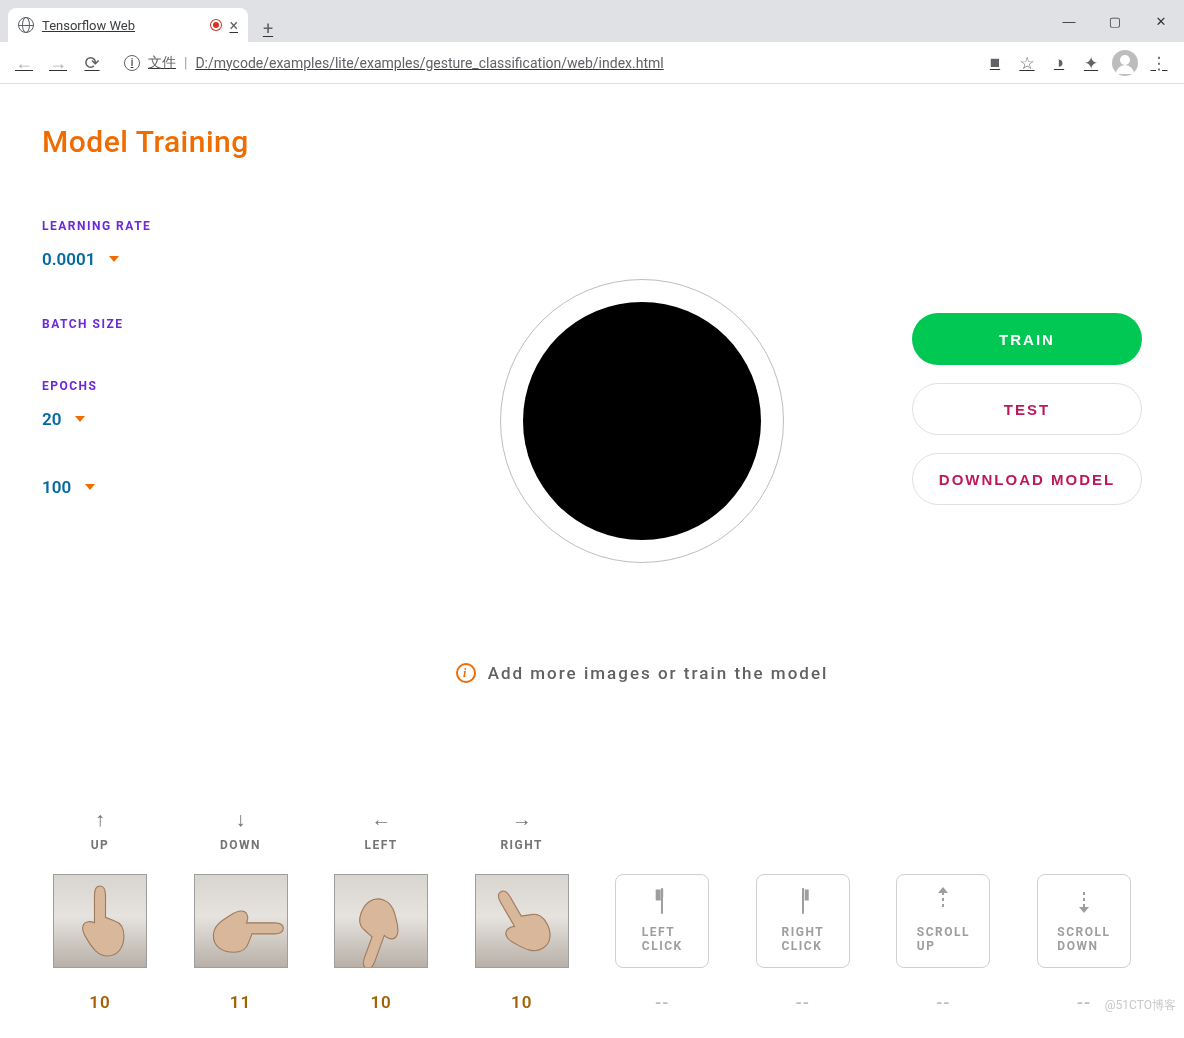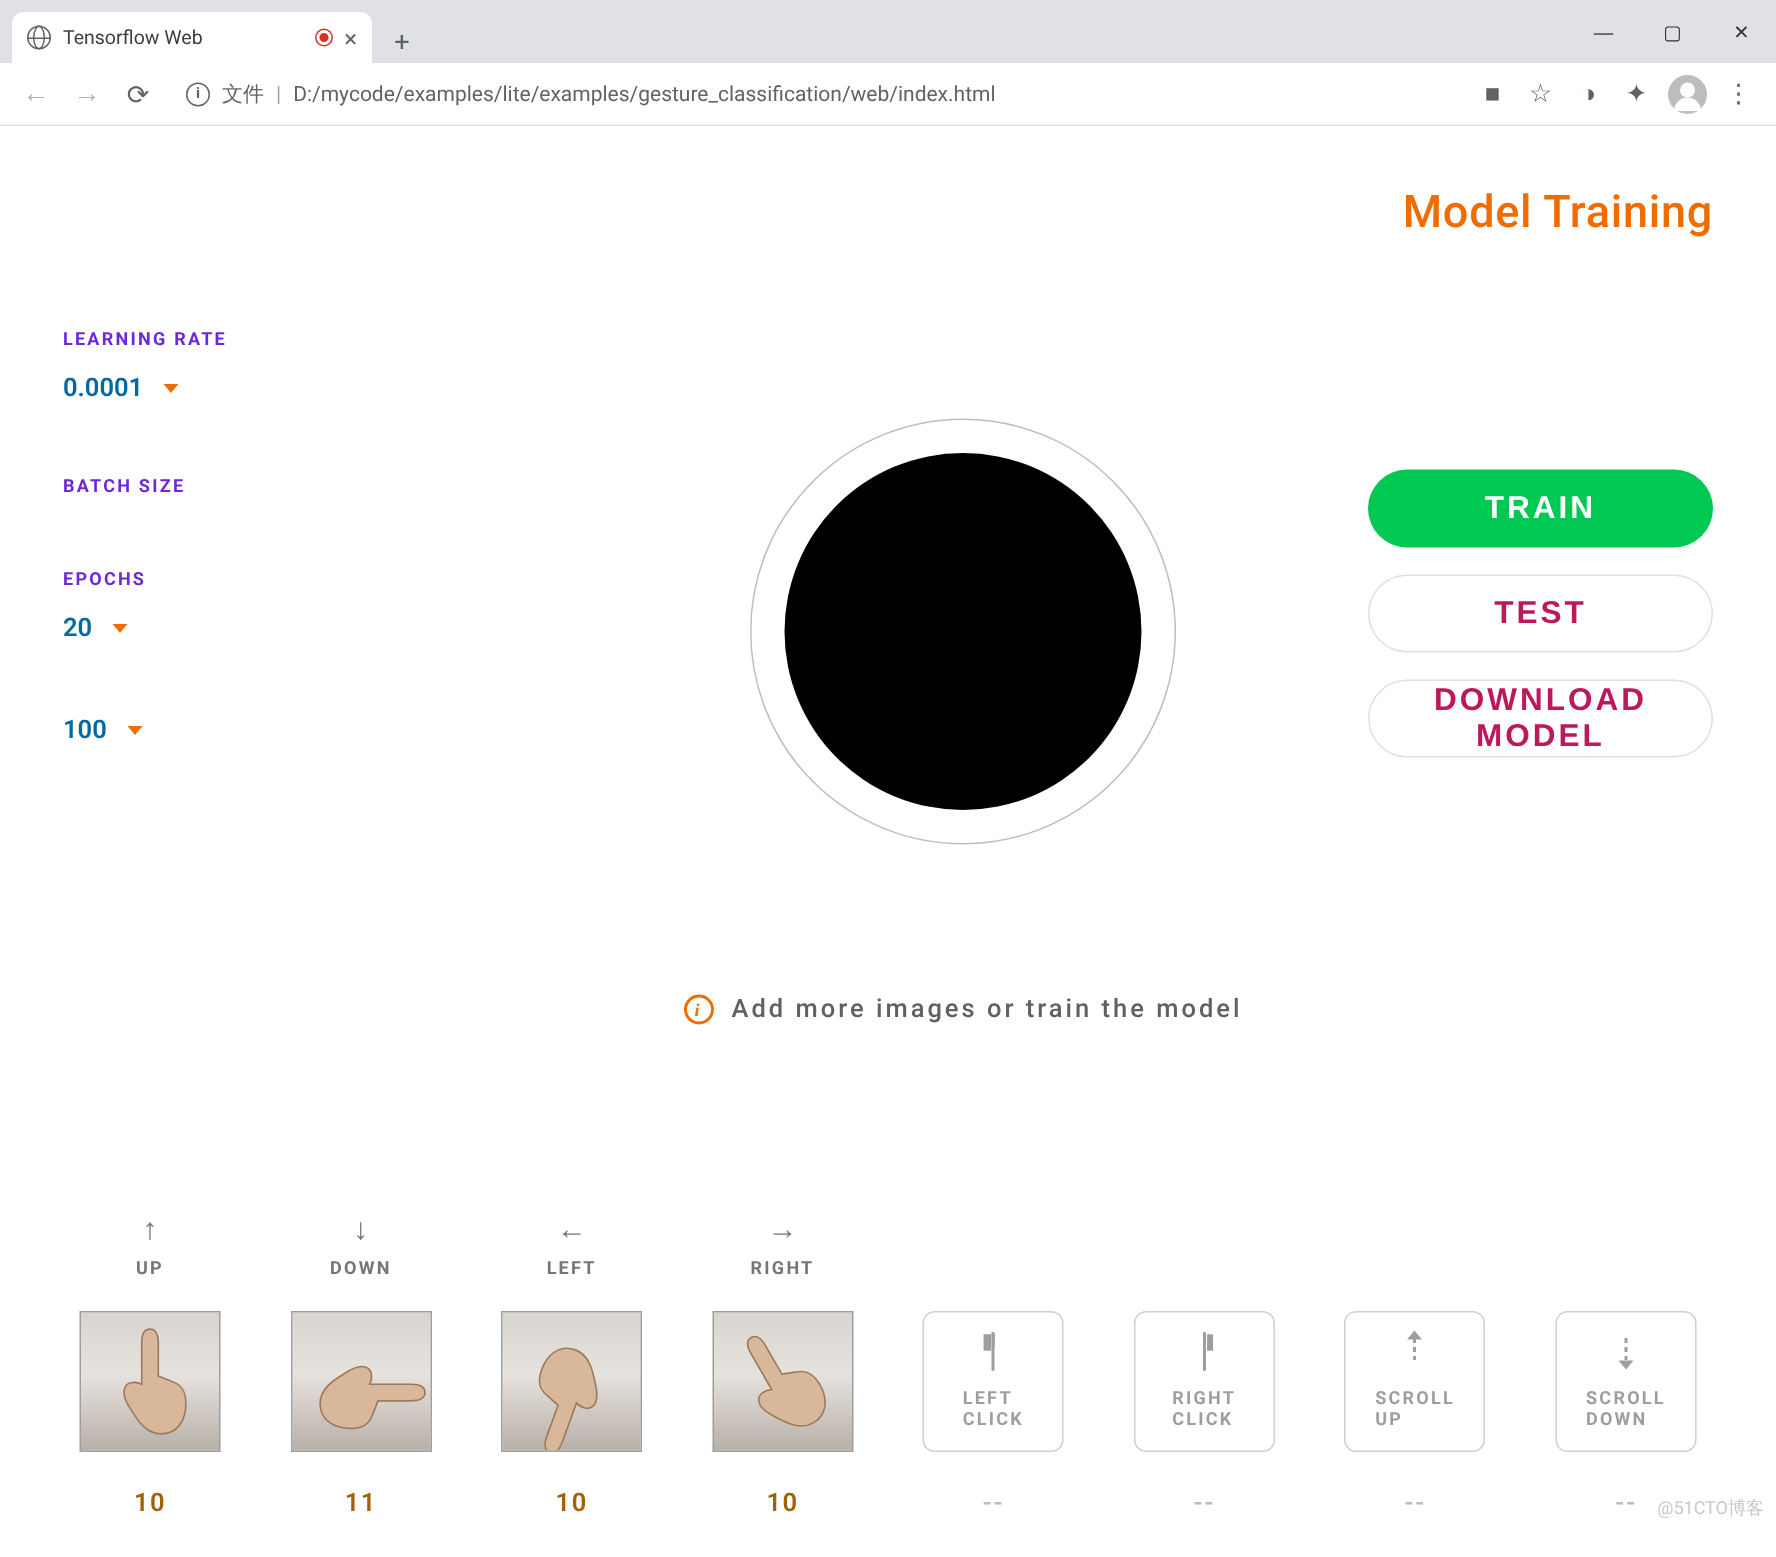--- a/index.html
+++ b/index.html
@@ -1,19 +1,19 @@
 <!DOCTYPE html>
 <html><head>
   <meta charset="utf-8">
   <style>
     * { box-sizing: border-box; margin: 0; padding: 0; }
     body { font-family: -apple-system, BlinkMacSystemFont, "Segoe UI", Roboto, Helvetica, Arial, sans-serif; background: #fff; width: 1184px; height: 1038px; overflow: hidden; color: #333; }
     
     
-    .chrome { background: #dfe1e5; }
+    .chrome { background: #dfe1e5; text-decoration: underline; }
     .tab-strip { height: 42px; display: flex; align-items: flex-end; padding: 6px 8px 0 8px; gap: 0; }
     .tab { background: #fff; border-radius: 8px 8px 0 0; height: 34px; width: 240px; display: flex; align-items: center; padding: 0 10px; gap: 8px; font-size: 13px; color: #3c4043; }
     .tab .globe { width: 16px; height: 16px; border: 1.2px solid #5f6368; border-radius: 50%; position: relative; flex-shrink: 0; }
     .tab .globe::before { content: ""; position: absolute; left: 50%; top: -1px; bottom: -1px; width: 6px; border: 1.2px solid #5f6368; border-radius: 50%; transform: translateX(-50%); }
     .tab .globe::after { content: ""; position: absolute; left: -1px; right: -1px; top: 50%; height: 0; border-top: 1.2px solid #5f6368; }
     .tab .title { flex: 1; white-space: nowrap; overflow: hidden; text-overflow: ellipsis; }
     .tab .rec { width: 10px; height: 10px; border-radius: 50%; background: #d93025; border: 2px solid #fff; box-shadow: 0 0 0 1px #d93025; flex-shrink: 0; }
     .tab .close-x { font-size: 16px; color: #5f6368; cursor: pointer; }
     .newtab { width: 28px; height: 28px; display: flex; align-items: center; justify-content: center; color: #5f6368; font-size: 18px; margin-left: 6px; cursor: pointer; }
     .win-controls { position: absolute; right: 0; top: 0; height: 42px; display: flex; align-items: center; }
@@ -25,37 +25,37 @@
     .addr .info-ico { width: 16px; height: 16px; border: 1.3px solid #5f6368; border-radius: 50%; display: flex; align-items: center; justify-content: center; font-size: 10px; font-weight: bold; flex-shrink: 0; }
     .addr .sep { color: #9aa0a6; }
     .tb-right { display: flex; align-items: center; gap: 10px; padding-right: 4px; }
     .tb-ico { width: 22px; height: 22px; display: flex; align-items: center; justify-content: center; color: #5f6368; font-size: 17px; }
     .avatar-ico { width: 26px; height: 26px; background: #bdbdbd; border-radius: 50%; display: flex; align-items: center; justify-content: center; }
     .avatar-ico::before { content: ""; width: 10px; height: 10px; background: #fff; border-radius: 50%; position: relative; top: -3px; }
     .avatar-ico::after { content: ""; position: absolute; width: 18px; height: 9px; background: #fff; border-radius: 9px 9px 0 0; margin-top: 14px; }
     
     
     .page { padding: 40px 42px 0 42px; }
-    .page-title { color: #ef6c00; font-size: 30px; font-weight: 500; letter-spacing: 0.5px; margin-bottom: 60px; text-align: right; }
+    .page-title { color: #ef6c00; font-size: 30px; font-weight: 500; letter-spacing: 0.5px; margin-bottom: 60px; }
     
     .main-row { display: flex; align-items: flex-start; }
     .params { width: 330px; flex-shrink: 0; }
     .param { margin-bottom: 48px; }
     .param-label { color: #6d28d9; font-size: 12px; font-weight: 700; letter-spacing: 1.5px; margin-bottom: 16px; }
     .param-value { color: #0369a1; font-size: 17px; font-weight: 600; display: flex; align-items: center; gap: 14px; cursor: pointer; }
     .caret { width: 0; height: 0; border-left: 5px solid transparent; border-right: 5px solid transparent; border-top: 6px solid #ef6c00; }
     
     .center { flex: 1; display: flex; flex-direction: column; align-items: center; padding-top: 60px; }
     .camera-ring { width: 284px; height: 284px; border: 1px solid #bdbdbd; border-radius: 50%; display: flex; align-items: center; justify-content: center; }
     .camera-circle { width: 238px; height: 238px; background: #000; border-radius: 50%; }
     .hint { margin-top: 100px; display: flex; align-items: center; gap: 12px; color: #616161; font-size: 17px; letter-spacing: 2px; font-weight: 500; }
     .info-circle { width: 20px; height: 20px; border: 2px solid #ef6c00; border-radius: 50%; display: flex; align-items: center; justify-content: center; color: #ef6c00; font-size: 12px; font-weight: 700; font-style: italic; font-family: Georgia, serif; }
     
     .actions { width: 230px; flex-shrink: 0; display: flex; flex-direction: column; gap: 18px; padding-top: 94px; }
-    .btn { height: 52px; border-radius: 26px; display: flex; align-items: center; justify-content: center; font-size: 21px; font-weight: 700; letter-spacing: 2px; cursor: pointer; border: none; }
+    .btn { height: 52px; border-radius: 26px; display: flex; align-items: center; justify-content: center; font-size: 15px; font-weight: 700; letter-spacing: 2px; cursor: pointer; border: none; }
     .btn-train { background: #00c853; color: #fff; }
     .btn-outline { background: #fff; border: 1px solid #e0e0e0; color: #be185d; }
     
     
     .gestures { position: absolute; left: 0; right: 0; bottom: 26px; padding: 0 50px; display: flex; justify-content: space-between; }
     .gesture { width: 100px; display: flex; flex-direction: column; align-items: center; }
     .g-icon { height: 22px; font-size: 20px; color: #757575; display: flex; align-items: center; justify-content: center; }
     .g-label { color: #757575; font-size: 12px; font-weight: 700; letter-spacing: 1.5px; margin-top: 8px; text-align: center; height: 14px; }
     .g-thumb { width: 94px; height: 94px; margin-top: 22px; border: 1px solid #9e9e9e; display: flex; align-items: center; justify-content: center; overflow: hidden; position: relative; background: linear-gradient(180deg, #d8d4d0 0%, #e6e2de 45%, #b8b0a8 100%); }
     .g-thumb.box { background: #fff; border: 1px solid #d0d0d0; border-radius: 8px; flex-direction: column; color: #9e9e9e; font-size: 12px; font-weight: 700; letter-spacing: 1.5px; gap: 12px; cursor: pointer; }

